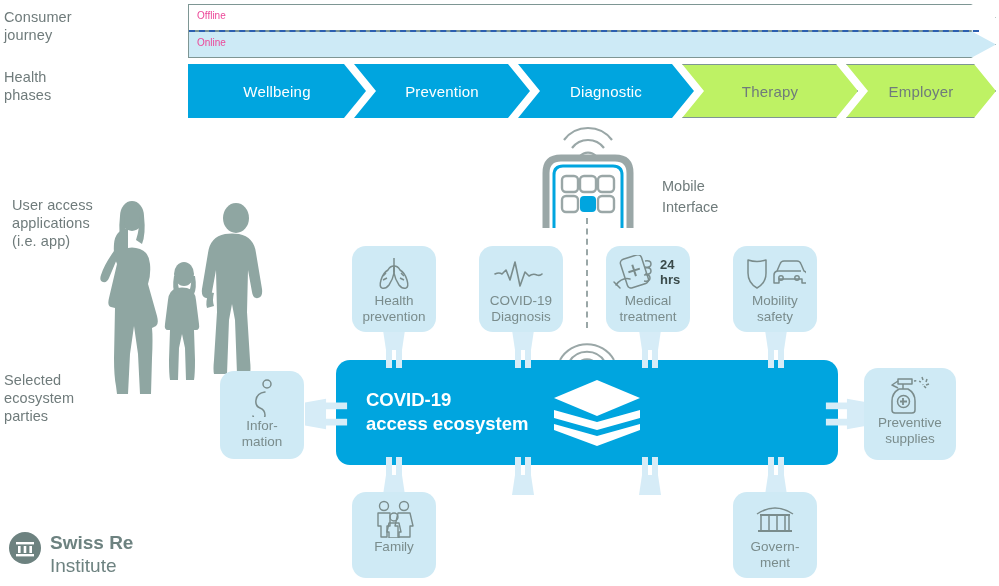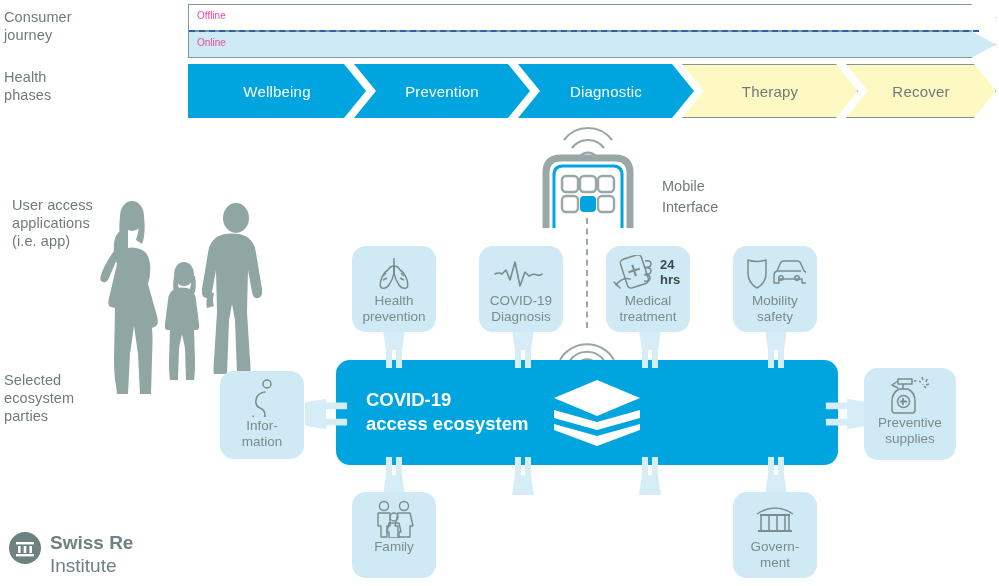--- a/index.html
+++ b/index.html
@@ -46,21 +46,21 @@
   }
 
   
   #phases { position: absolute; left: 188px; top: 64px; width: 808px; height: 54px; }
   .chev {
     position: absolute; top: 0; height: 54px;
     display: flex; align-items: center; justify-content: center;
     font-size: 15px; letter-spacing: .2px;
   }
   .chev.filled { background: #00a5df; color: #ffffff; }
-  .chev.hollow { background: #fef9c3; color: #6f7b7b; border: 1px solid #7e9694; }
+  .chev.hollow { background: #bef264; color: #6f7b7b; border: 1px solid #7e9694; }
   .chev.first {
     -webkit-clip-path: polygon(0 0, calc(100% - 22px) 0, 100% 50%, calc(100% - 22px) 100%, 0 100%);
     clip-path: polygon(0 0, calc(100% - 22px) 0, 100% 50%, calc(100% - 22px) 100%, 0 100%);
   }
   .chev.mid {
     -webkit-clip-path: polygon(0 0, calc(100% - 22px) 0, 100% 50%, calc(100% - 22px) 100%, 0 100%, 22px 50%);
     clip-path: polygon(0 0, calc(100% - 22px) 0, 100% 50%, calc(100% - 22px) 100%, 0 100%, 22px 50%);
   }
 
   
@@ -145,21 +145,21 @@
     <div class="chev filled mid" style="left:166px;width:176px">
       <span>Prevention</span>
     </div>
     <div class="chev filled mid" style="left:330px;width:176px">
       <span>Diagnostic</span>
     </div>
     <div class="chev hollow mid" style="left:494px;width:176px">
       <span>Therapy</span>
     </div>
     <div class="chev hollow mid" style="left:658px;width:150px">
-      <span>Recover</span>
+      <span>Employer</span>
     </div>
   </div>
 
   <div id="mobile-wrap">
     <svg width="140" height="110" viewBox="0 0 140 110">
 
       <path d="M44 22 A30 30 0 0 1 92 22" fill="none" stroke="#9aa7a7" stroke-width="2.2"></path>
       <path d="M52 30 A20 20 0 0 1 84 30" fill="none" stroke="#9aa7a7" stroke-width="2.2"></path>
       <path d="M60 38 A11 11 0 0 1 76 38" fill="none" stroke="#9aa7a7" stroke-width="2.2"></path>
 

